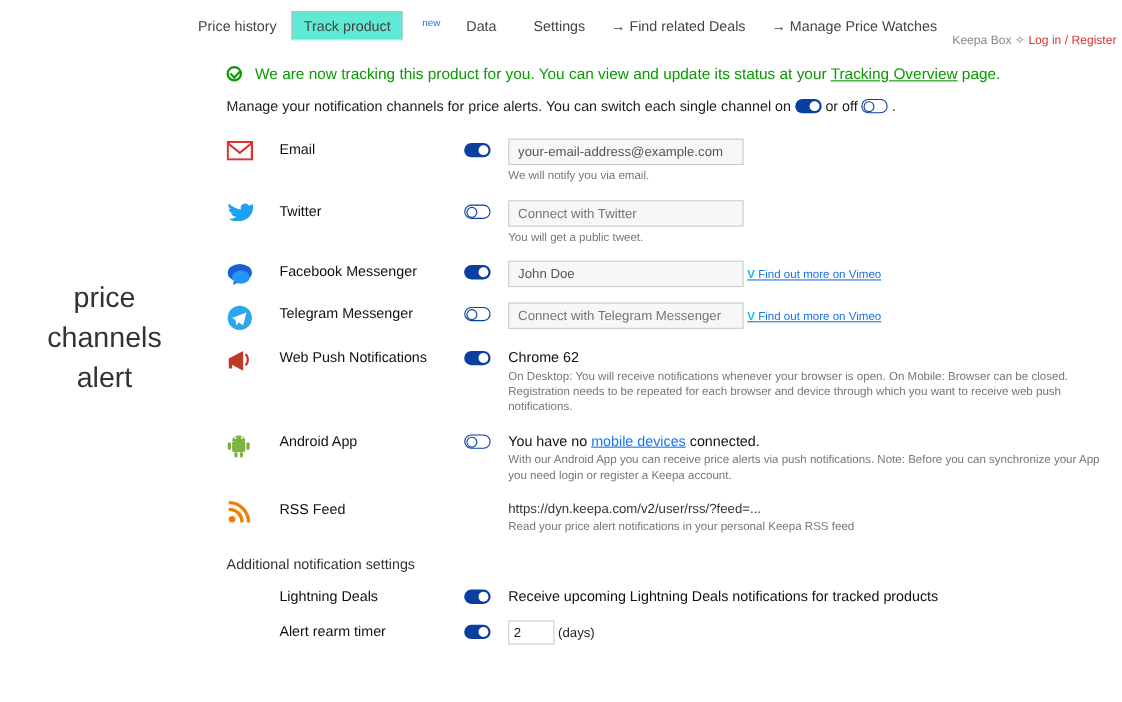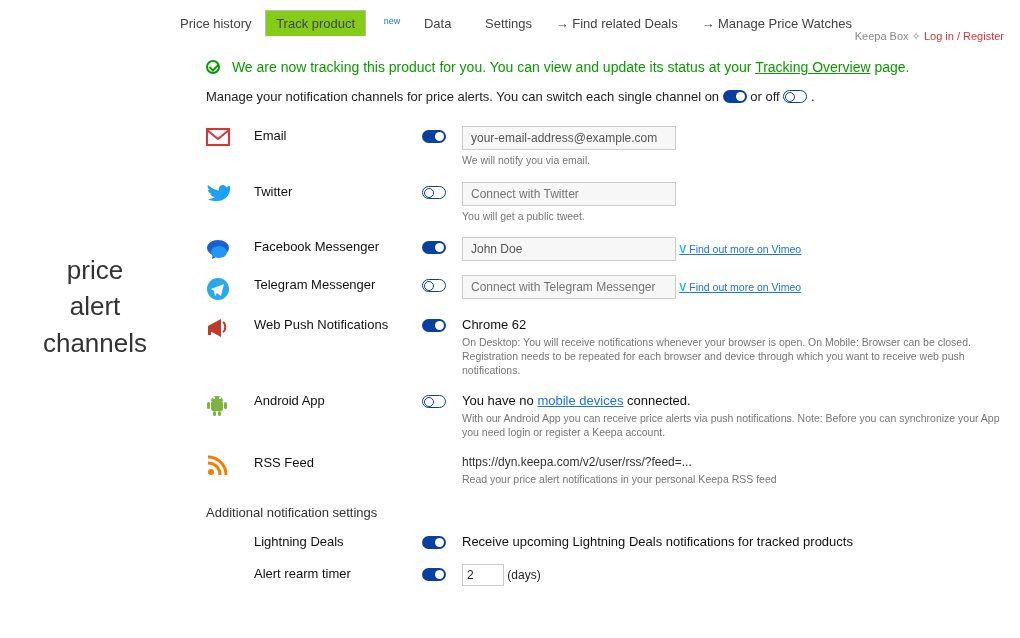--- a/index.html
+++ b/index.html
@@ -3,23 +3,23 @@
 <meta charset="utf-8">
 <style>
   * { box-sizing: border-box; }
   html, body { margin:0; padding:0; font-family: "Segoe UI", Arial, sans-serif; font-size:12px; color:#222; background:#fff; }
   .page { width:1020px; height:638px; position:relative; overflow:hidden; }
   .side-caption { position:absolute; left:25px; top:252px; font-size:26px; color:#333; line-height:1.4; text-align:center; width:140px; font-weight:300;}
   .content { position:absolute; left:170px; top:0; right:0; }
   
   .tabs { padding:6px 0 0 0; font-size:13px; color:#444; }
   .tabs span { display:inline-block; padding:5px 10px; cursor:pointer; }
-  .tabs .sel { border:1px solid #bbb; border-bottom-color:#fff; background:#84cc16; }
+  .tabs .sel { border:1px solid #bbb; border-bottom-color:#fff; background:#5eead4; }
   .new-badge { color:#1a73e8; font-size:9px; vertical-align:top; margin-left:-6px;}
-  .right-bar { position:absolute; right:16px; top:30px; font-size:11px; color:#888; }
+  .right-bar { position:absolute; right:5px; top:30px; font-size:11px; color:#888; }
   .right-bar a { color:#d33; text-decoration:none; }
   
   .banner { margin:18px 0 0 36px; color:#0a9a00; font-size:14px; }
   .banner a { color:#0a9a00; text-decoration:underline; }
   .check-circle { display:inline-block; width:14px; height:14px; border:2px solid #0a9a00; border-radius:50%; position:relative; vertical-align:-2px; margin-right:8px;}
   .check-circle::after { content:""; position:absolute; left:3px; top:0px; width:4px; height:7px; border-right:2px solid #0a9a00; border-bottom:2px solid #0a9a00; transform:rotate(45deg);}
   .intro { margin:14px 0 0 36px; font-size:13px; color:#222; }
   .pill { display:inline-block; width:24px; height:13px; border-radius:7px; vertical-align:-2px; position:relative; }
   .pill.on  { background:#0a3fa0; }
   .pill.off { background:#fff; border:1px solid #0a3fa0; }
@@ -43,22 +43,22 @@
   .days-box { width:42px; padding:3px 4px; border:1px solid #ccc; font-size:12px; display:inline-block;}
   
   svg { display:block; }
 </style>
 </head>
 <body>
 <div class="page">
 
 <div class="side-caption">
   <div>price</div>
+  <div>channels</div>
   <div>alert</div>
-  <div>channels</div>
 </div>
 
 <div class="content">
 
   <div class="tabs">
     <span>Price history</span>
     <span class="sel">Track product</span>
     <span>
       <span class="new-badge">new</span>
       <span>Data</span>

